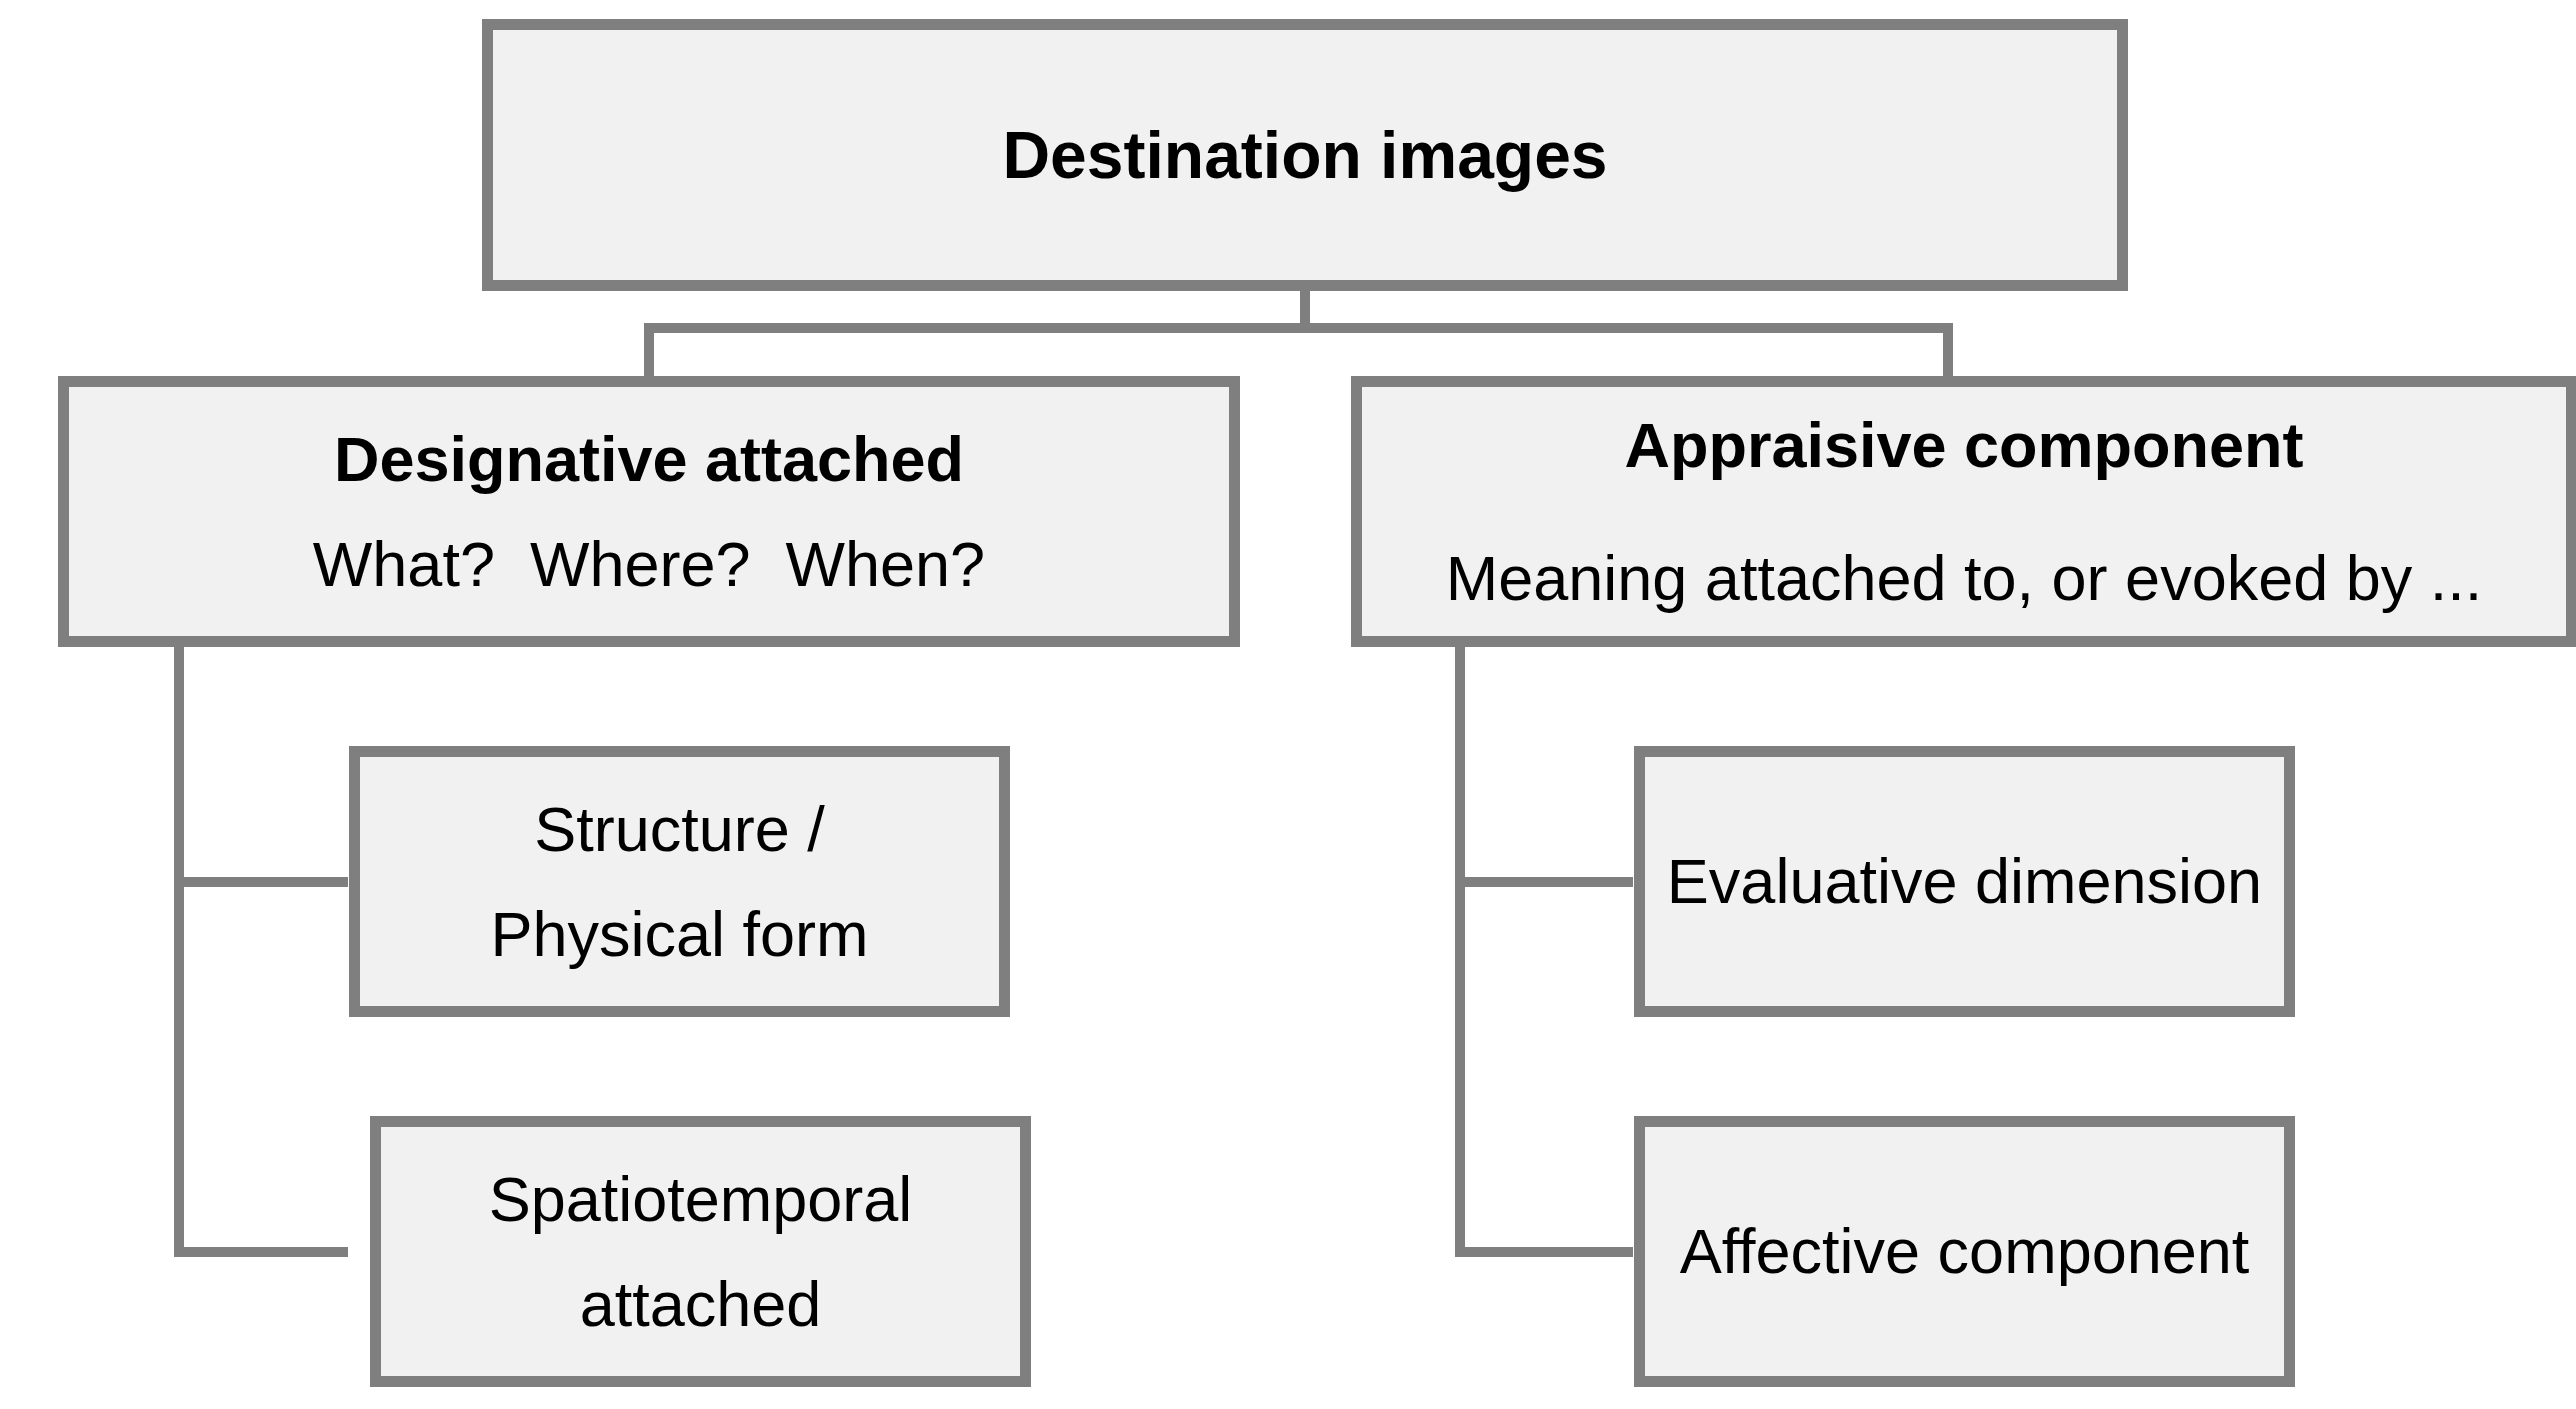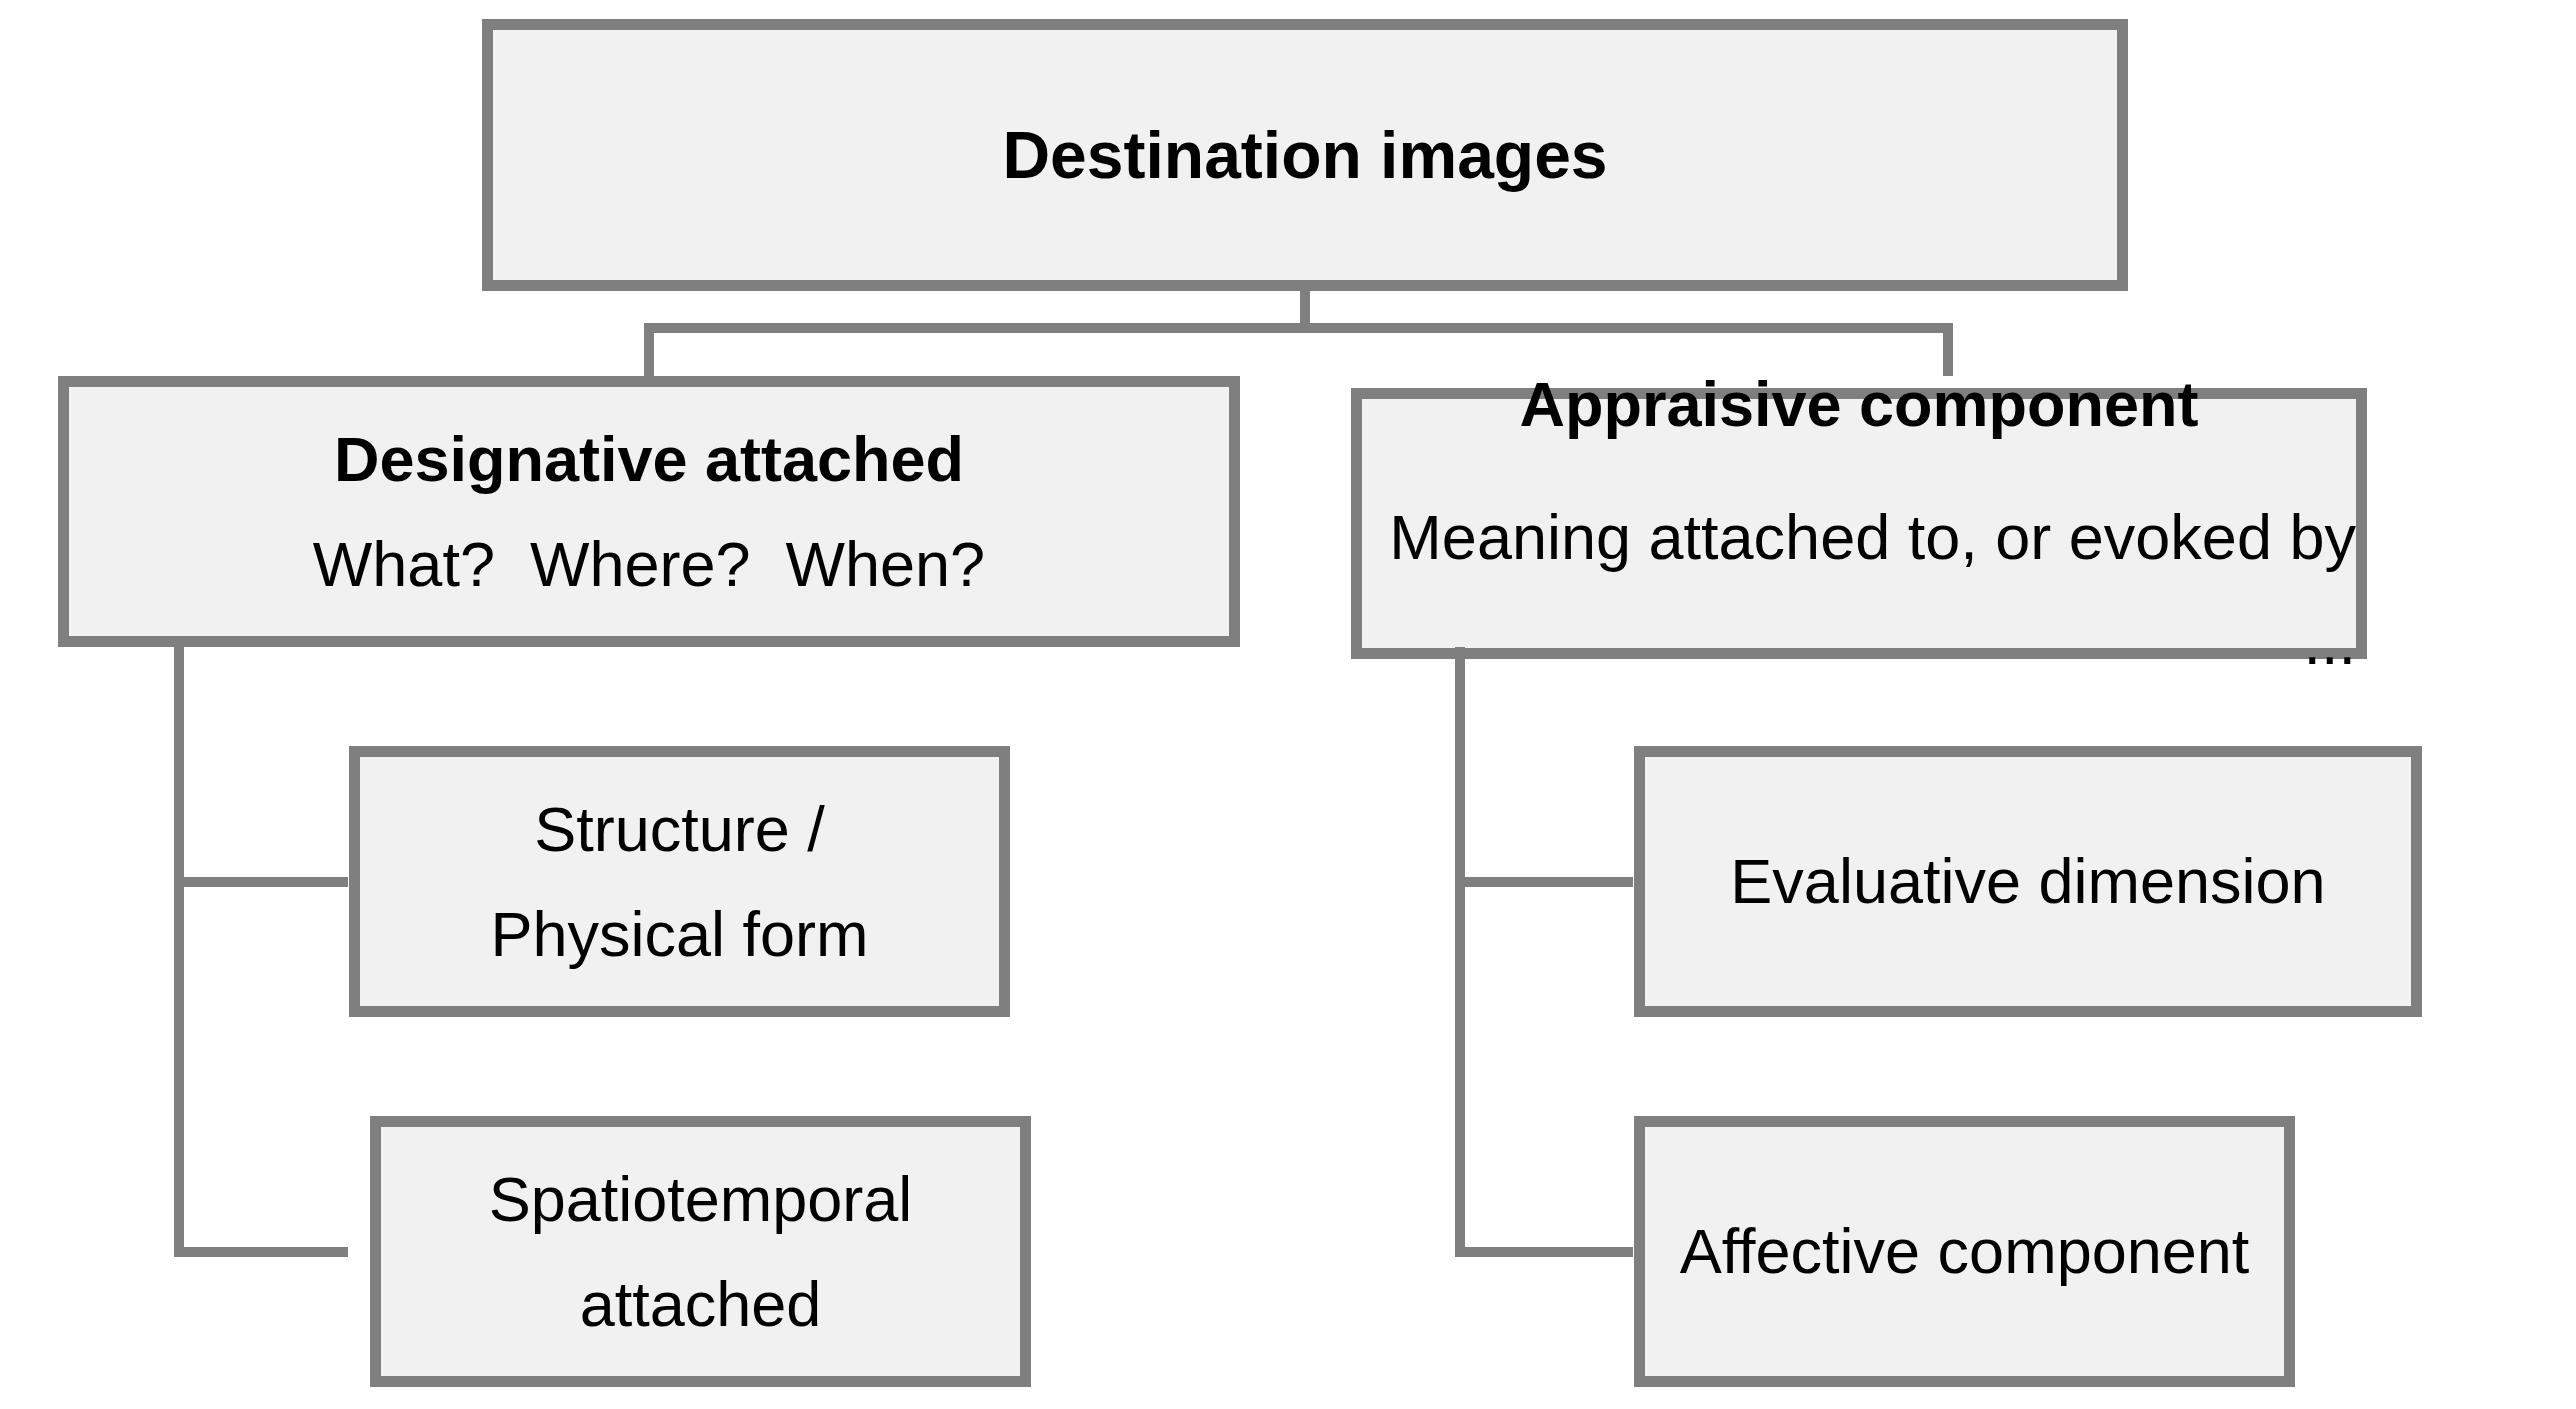--- a/index.html
+++ b/index.html
@@ -47,33 +47,33 @@
 
   
   #root-box        { left: 482px;  top: 19px;   width: 1646px; height: 272px; }
 
   #conn-root-stub      { left: 1300px; top: 291px;  width: 9.6px;   height: 41px; }
   #conn-bracket-h      { left: 644px;  top: 323px;  width: 1309px; height: 9.6px; }
   #conn-bracket-v-left { left: 644px;  top: 323px;  width: 9.6px;   height: 53px; }
   #conn-bracket-v-right{ left: 1943px; top: 323px;  width: 9.6px;   height: 53px; }
 
   #designative-box { left: 58px;   top: 376px;  width: 1182px; height: 271px; }
-  #appraisive-box  { left: 1351px; top: 388px;  width: 1016px; height: 271px; gap: 28px; }
+  #appraisive-box  { left: 1351px; top: 376px;  width: 1226px; height: 271px; gap: 28px; }
 
   #conn-left-trunk     { left: 174px;  top: 647px;  width: 9.6px;  height: 609px; }
   #conn-left-branch-1  { left: 174px;  top: 877px; width: 174px; height: 9.6px; }
   #conn-left-branch-2  { left: 174px;  top: 1247px; width: 174px; height: 9.6px; }
 
   #conn-right-trunk    { left: 1455px; top: 647px;  width: 9.6px;  height: 609px; }
   #conn-right-branch-1 { left: 1455px; top: 877px; width: 178px; height: 9.6px; }
   #conn-right-branch-2 { left: 1455px; top: 1247px; width: 178px; height: 9.6px; }
 
   #structure-box      { left: 349px;  top: 746px; width: 661px; height: 271px; }
   #spatiotemporal-box { left: 370px;  top: 1116px; width: 661px; height: 271px; }
-  #evaluative-box     { left: 1634px; top: 746px; width: 788px; height: 271px; }
+  #evaluative-box     { left: 1634px; top: 746px; width: 661px; height: 271px; }
   #affective-box      { left: 1634px; top: 1116px; width: 661px; height: 271px; }
 </style>
 </head>
 <body>
 
 <div id="canvas">
 
   <div class="node" id="root-box">
     <span class="root-title">Destination images</span>
   </div>

